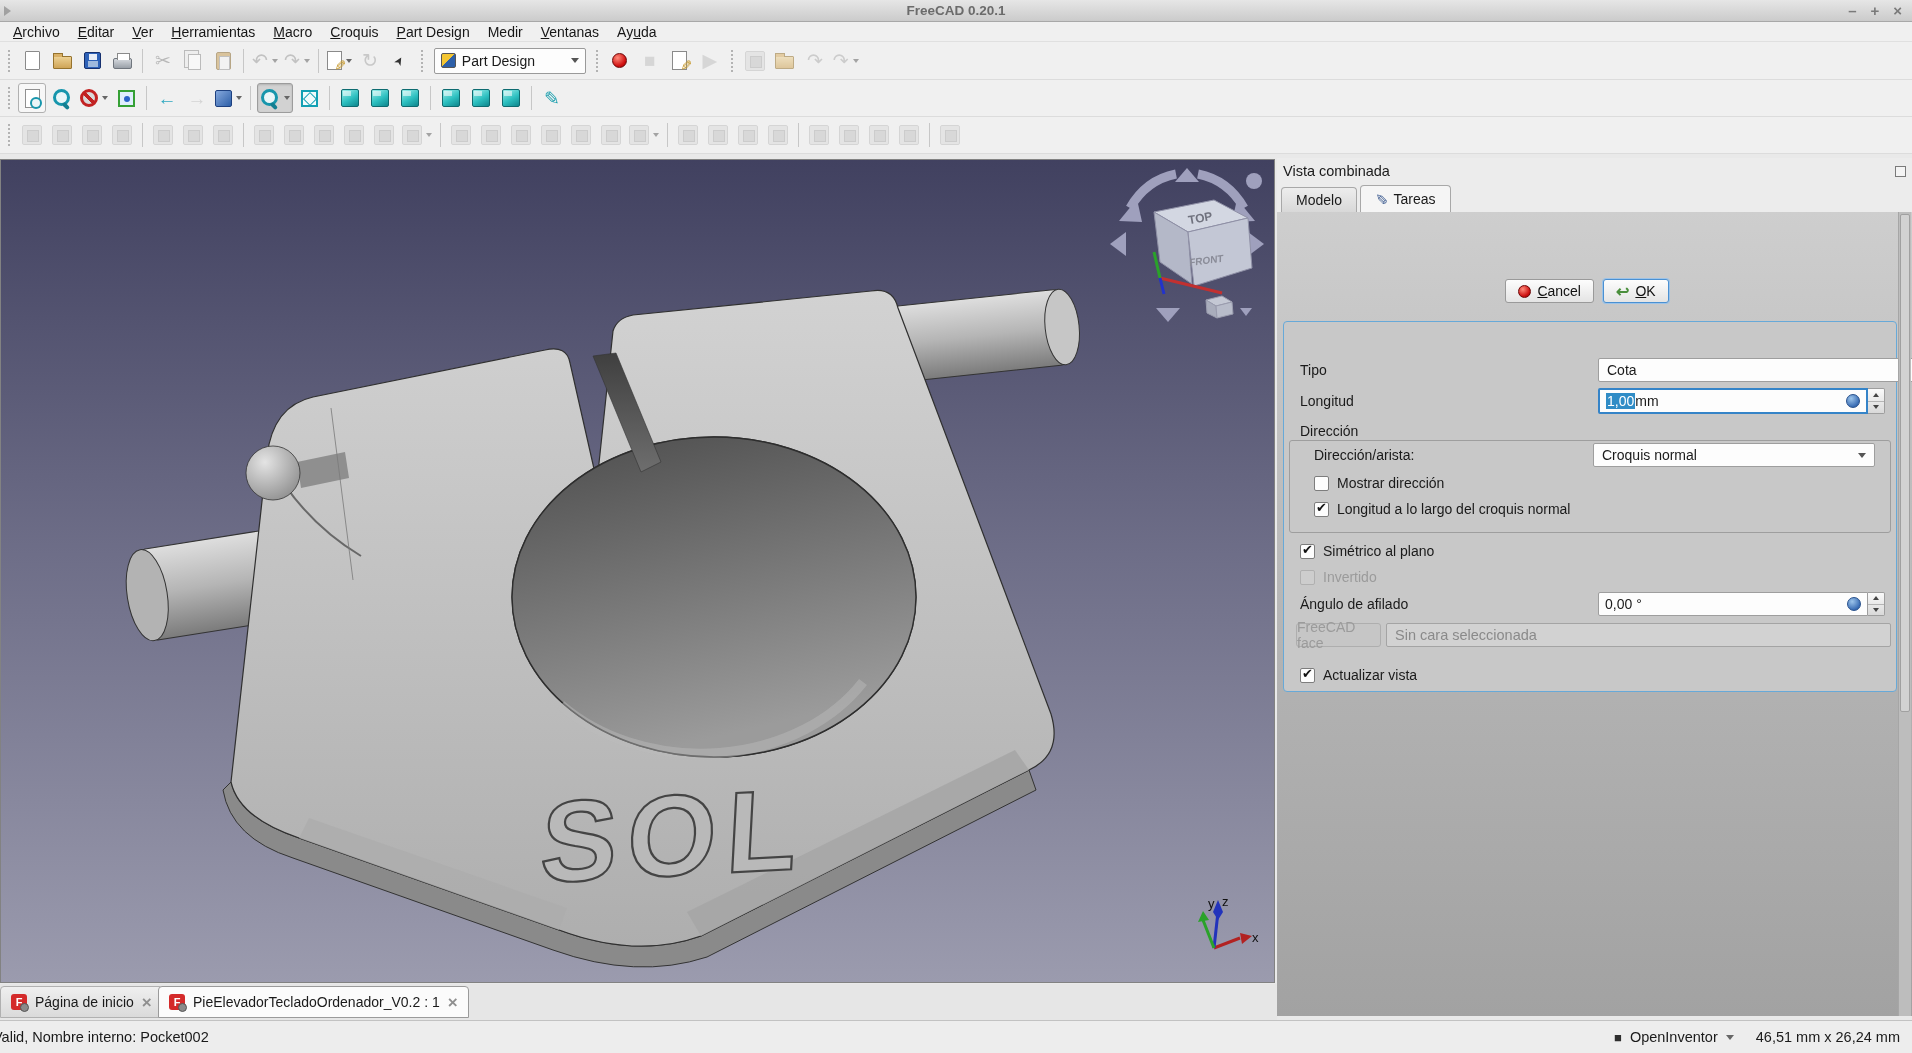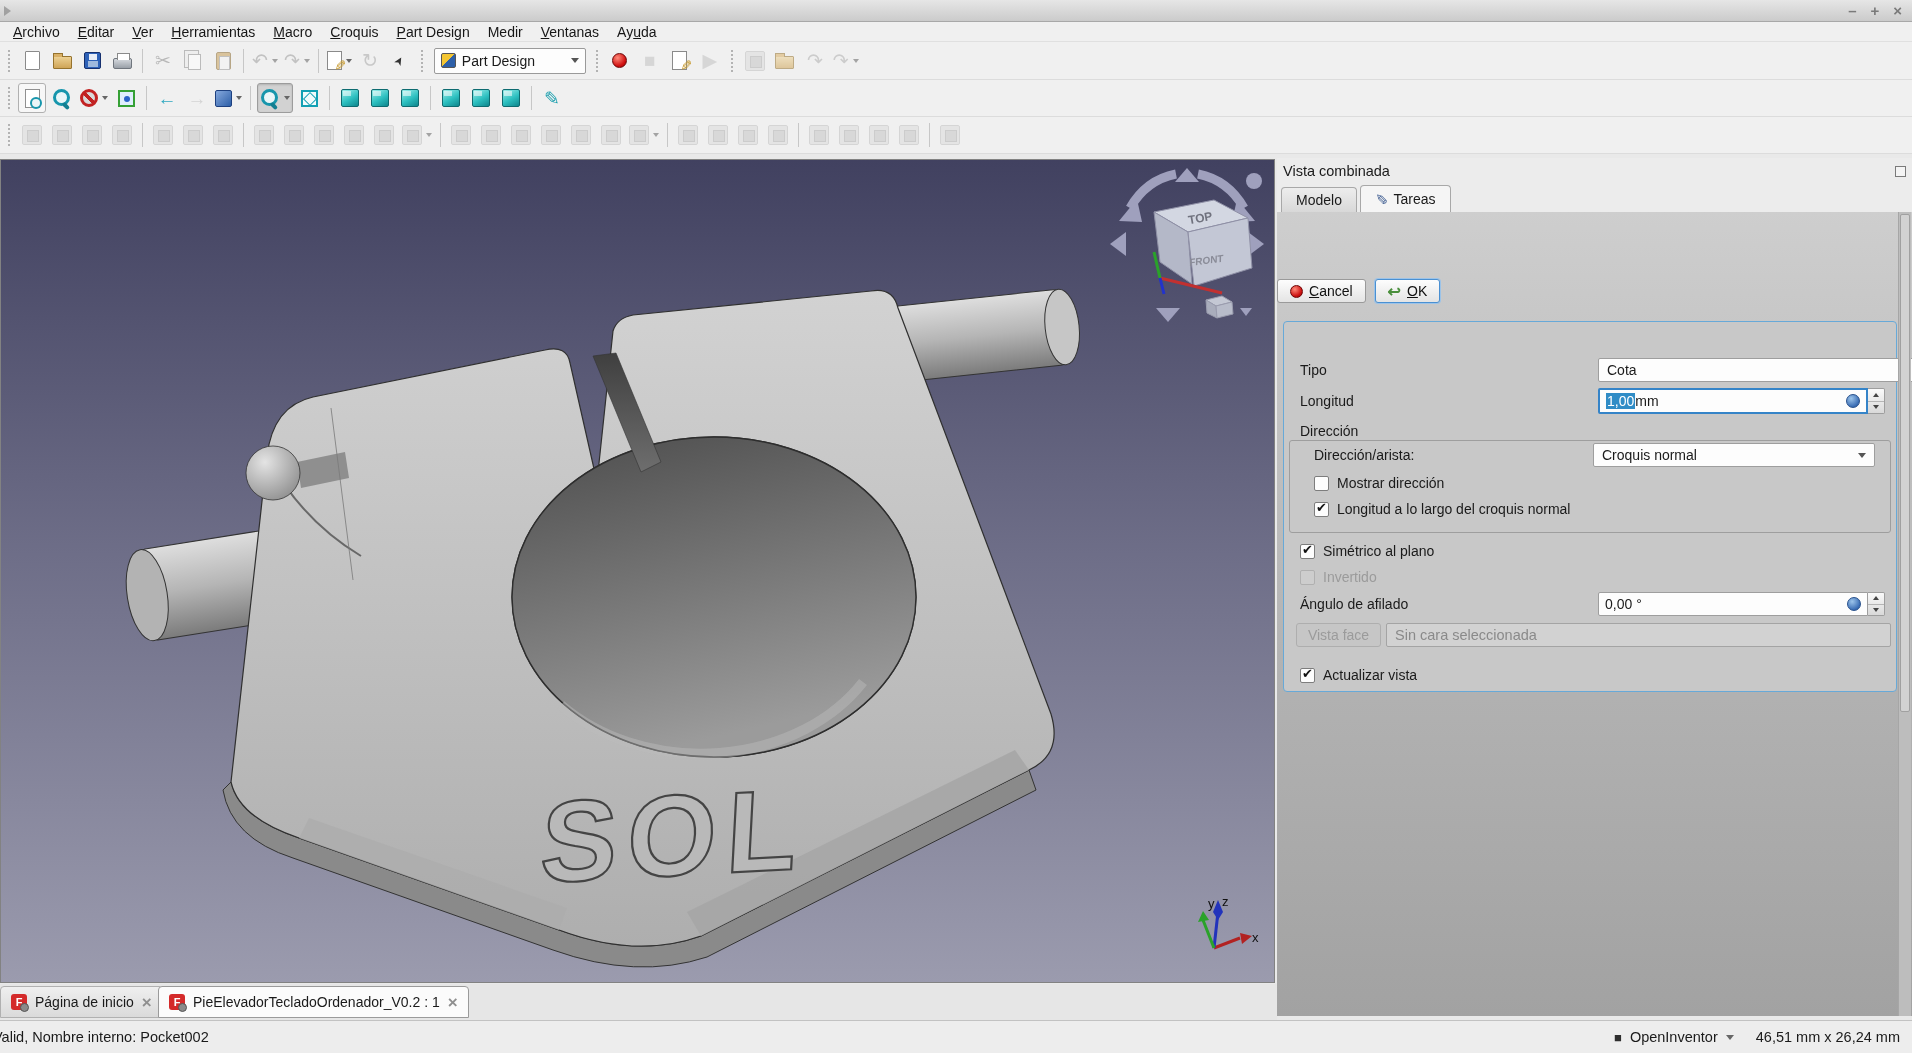--- a/index.html
+++ b/index.html
@@ -86,21 +86,21 @@
   .panel-tabs { height:28px; display:flex; align-items:flex-end; padding-left:4px; }
   .ptab { height:25px; display:flex; align-items:center; padding:0 14px; border:1px solid #a8a8a8; border-bottom:none;
           border-radius:4px 4px 0 0; background:linear-gradient(#ededed,#d8d8d8); margin-right:3px; font-size:14px;}
   .ptab.active { background:#f5f5f5; height:27px; font-weight:normal; }
   .ptab .pencil { color:#3b5a8f; font-size:15px; margin-right:6px; transform:rotate(90deg) scaleX(-1); display:inline-block;}
   .panel-page { position:absolute; left:0; top:54px; width:635px; height:804px;
                 background:linear-gradient(180deg,#cecece 0%,#b3b3b3 55%,#a2a2a2 100%); }
   .vscroll { position:absolute; right:1px; top:0; width:13px; height:100%; background:#bdbdbd; border-left:1px solid #a6a6a6;}
   .vscroll .thumb { position:absolute; left:1px; right:1px; top:2px; height:62%; background:#d2d2d2; border:1px solid #a0a0a0; border-radius:2px;}
 
-  .task-buttons { position:absolute; left:0; top:67px; width:620px; display:flex; justify-content:flex-start; gap:9px; }
+  .task-buttons { position:absolute; left:0; top:67px; width:620px; display:flex; justify-content:center; gap:9px; }
   .tp-btn { height:24px; padding:0 12px; display:flex; align-items:center; gap:6px;
             background:linear-gradient(#fdfdfd,#e4e4e4); border:1px solid #9a9a9a; border-radius:3px; font-size:14px; color:#111;}
   .tp-btn.focused { border:1px solid #4a90d2; box-shadow:0 0 0 1px #9cc3e8; }
   .cancel-dot { width:13px;height:13px;border-radius:50%;background:radial-gradient(circle at 35% 30%,#ff8a7a,#cc1010 65%,#860606);border:1px solid #6e0505;}
   .ok-arrow { color:#4a8f3c; font-size:16px; font-weight:bold; }
 
   .taskbox { position:absolute; left:6px; top:109px; width:614px; height:371px;
              border:1px solid #67a9d8; border-radius:4px; background:#c8c8c8; }
   .taskbox-header { height:22px; border-radius:3px 3px 0 0; background:linear-gradient(90deg,#44a3e4,#86c8f2);
                     display:flex; align-items:center; padding:0 8px; }
@@ -156,20 +156,21 @@
   .status-left { margin-left:-7px; white-space:nowrap; }
   .status-right { margin-left:auto; display:flex; align-items:center; gap:8px; padding-right:12px; }
   .cube-glyph { color:#2e2e2e; font-size:13px; }
   .caret-dn { width:0;height:0;border-left:4px solid transparent;border-right:4px solid transparent;border-top:5px solid #666; margin-right:14px;}
 </style>
 </head>
 <body>
 
 <div class="titlebar">
   <span class="win-icon"></span>
+  <span class="win-title">FreeCAD 0.20.1</span>
   <span class="win-controls">
     <span>–</span>
     <span>+</span>
     <span>×</span>
   </span>
 </div>
 
 <div class="menubar">
     <div class="menu-item"><u>A</u>rchivo</div>
     <div class="menu-item"><u>E</u>ditar</div>
@@ -613,21 +614,21 @@
             <div>
                 <span class="arr-up"></span>
               </div>
             <div>
                 <span class="arr-dn"></span>
               </div>
           </div>
         </div>
 
         <div class="btn-disabled" style="left:12px; top:301px; width:85px; height:24px;">
-          <span>Vista face</span>
+          <span>FreeCAD face</span>
         </div>
         <div class="field-disabled" style="left:102px; top:301px; width:505px; height:24px;">
           <span>Sin cara seleccionada</span>
         </div>
 
         <div class="checkbox checked" style="left:16px; top:345px;">
           <span class="cb-box"></span>
           <span class="cb-label">Actualizar vista</span>
         </div>
       </div>

